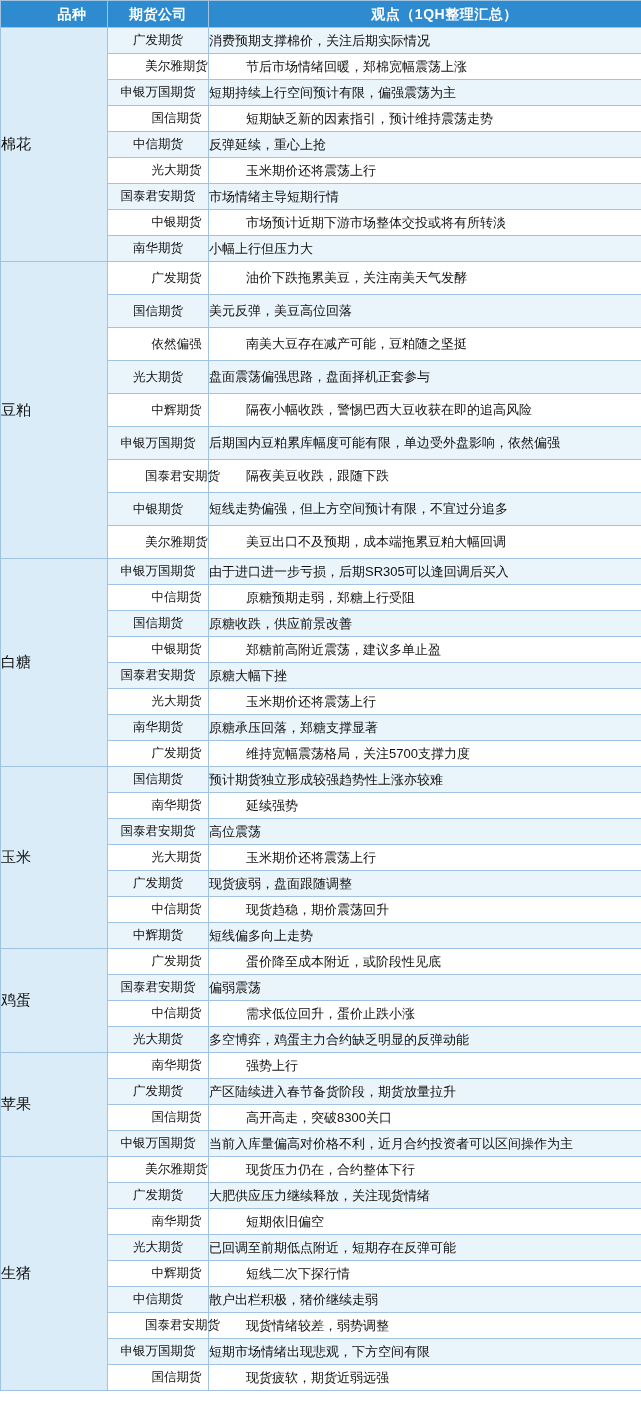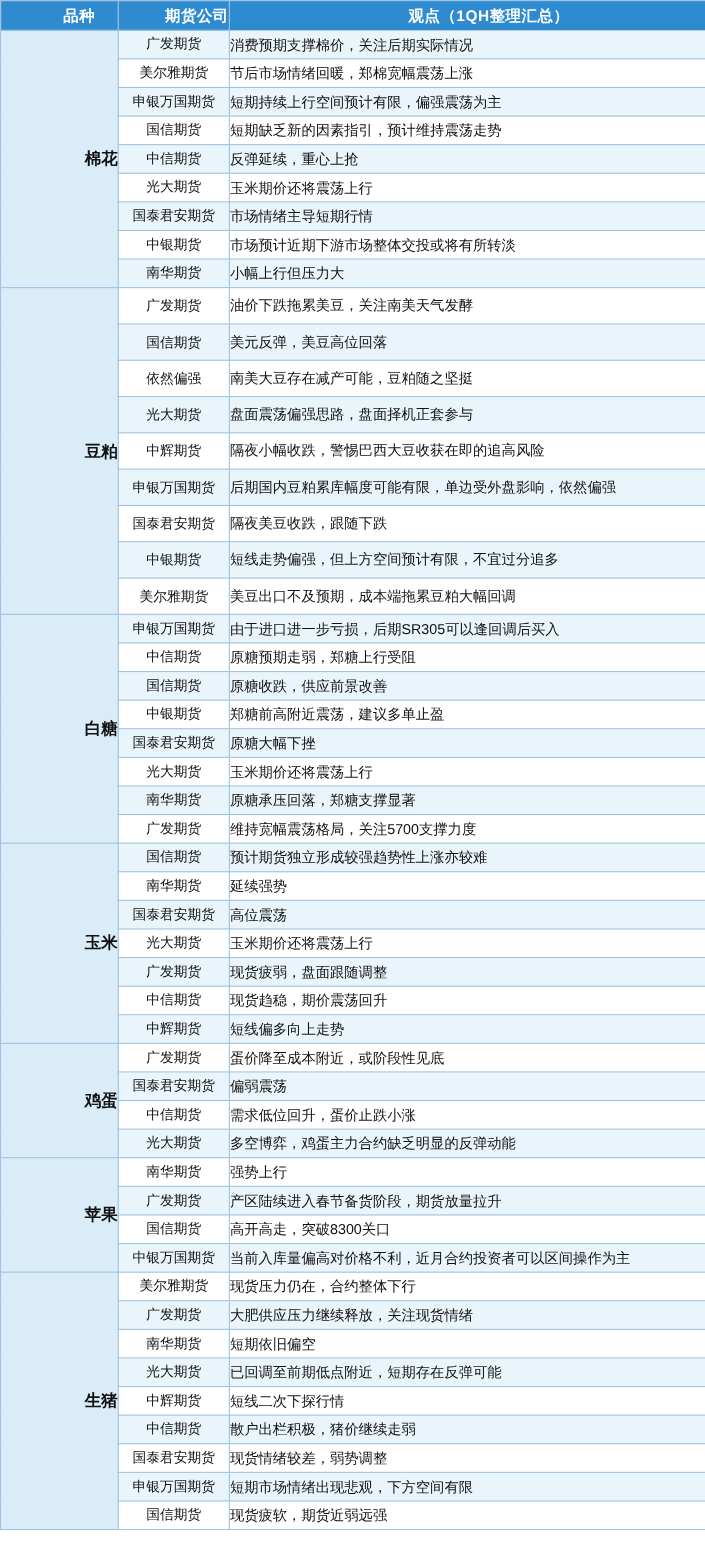--- a/index.html
+++ b/index.html
@@ -32,43 +32,43 @@
     color: #ffffff;
     font-size: 14px;
     font-weight: bold;
     height: 26px;
     line-height: 26px;
     text-align: center;
     border: 1px solid #2e8bd0;
     letter-spacing: 0.5px;
   }
   thead th.head-cat { width: 70px; padding-left: 36px; }
-  thead th.head-firm { width: 100px; text-align: right; }
+  thead th.head-firm { width: 100px; }
   thead th.head-view { width: 471px; position: relative; }
 
   .logo-box {
     position: absolute;
     right: 4px;
     top: 4px;
     width: 18px;
     height: 18px;
     background: #13a05c;
     border-radius: 2px;
     color: #ffffff;
     font-size: 12px;
     font-weight: bold;
     line-height: 18px;
     text-align: center;
     font-family: "Liberation Serif", serif;
   }
 
   td.cat {
-    text-align: right;
+    text-align: left;
     font-size: 15px;
-    font-weight: bold;
+    font-weight: normal;
     color: #111111;
     background: #d9ecf7;
     width: 70px;
   }
   td.firm {
     text-align: center;
     font-size: 12.5px;
     color: #111111;
     width: 100px;
     padding: 0 2px;
@@ -79,20 +79,21 @@
     font-size: 13px;
     color: #111111;
     padding-left: 8px;
     width: 471px;
   }
   tr.row-alt td.firm, tr.row-alt td.view {
     background: #eaf4fb;
   }
   tr.row-plain td.firm, tr.row-plain td.view {
     background: #ffffff;
+    padding-left: 37px;
   }
   tr { height: 26px; }
   .tall td { height: 32px; }
 </style>
 </head>
 <body>
 
 <div id="sheet">
   <table class="grid">
     <thead>

